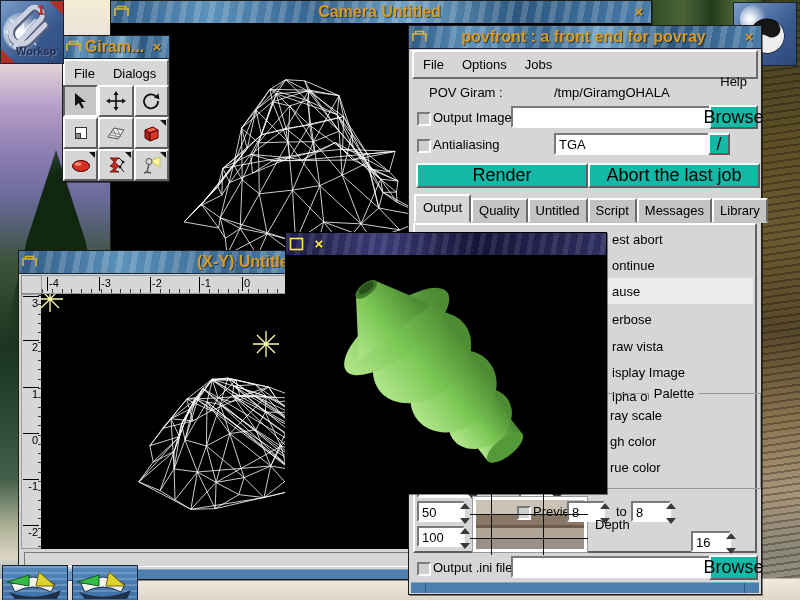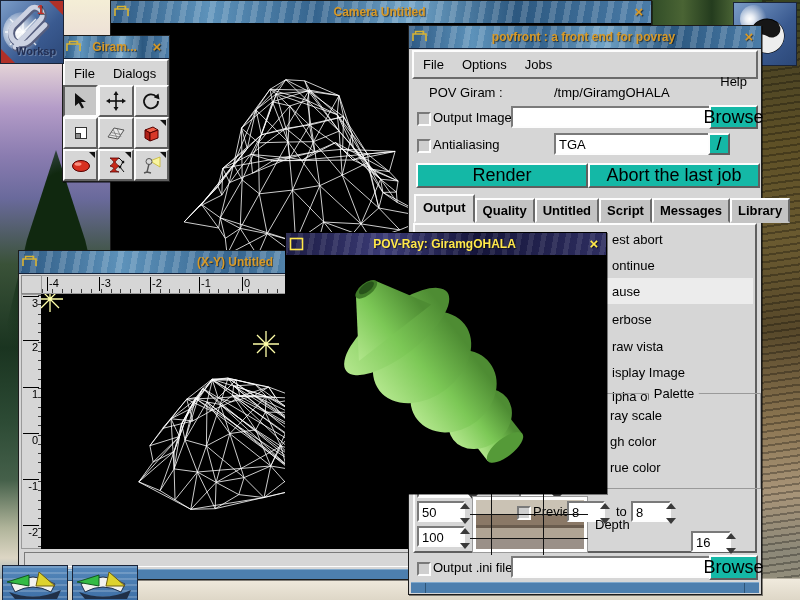--- a/index.html
+++ b/index.html
@@ -19,21 +19,21 @@
     linear-gradient(180deg,#3a4420 0,#4c4424 10%,#5e5026 24%,#6a5a30 40%,#57482a 55%,#8a7450 70%,#a89478 82%,#8c8878 92%,#98927e 100%);}
   #bg-sand{left:0;top:578px;width:800px;height:22px;z-index:0;border-top:1px solid #b9b2a2;
     background:linear-gradient(180deg,#f0eadd,#ddd6c6);}
   
   .win{position:absolute;background:#d6d6d6;border:1px solid #1c1c1c;box-shadow:1px 1px 0 rgba(0,0,0,.45);}
   .tb{position:absolute;left:0;top:0;right:0;height:22px;display:flex;align-items:center;border-bottom:1px solid #14223a;}
   .tb-unf{background:repeating-linear-gradient(100deg,rgba(255,255,255,.17) 0 6px,rgba(0,0,0,0) 6px 14px),
     linear-gradient(90deg,#2e5a84,#5d92ba 18%,#35648e 38%,#6fa2c6 55%,#2c5880 75%,#4a7ca8);}
   .tb-act{background:repeating-linear-gradient(100deg,rgba(255,255,255,.09) 0 5px,rgba(0,0,0,0) 5px 12px),
     linear-gradient(90deg,#1c1c44,#3a3a74 30%,#15153a 60%,#2e2e60);}
-  .tb-title{flex:1;text-align:center;font-size:12px;font-weight:bold;color:#d99a26;
+  .tb-title{flex:1;text-align:center;font-size:16px;font-weight:bold;color:#d99a26;
     text-shadow:1px 1px 1px rgba(0,0,0,.6);white-space:nowrap;overflow:hidden;}
   .tb-act .tb-title{color:#ffe84a;}
   .mini{width:17px;height:16px;margin:0 2px;flex:0 0 auto;}
   .closex{width:18px;height:18px;margin:0 3px;flex:0 0 auto;color:#d99a26;font-size:15px;font-weight:bold;
     text-align:center;line-height:17px;text-shadow:1px 1px 1px rgba(0,0,0,.6);cursor:default;}
   .tb-act .closex{color:#ffe84a;}
   .menubar{position:absolute;background:#d6d6d6;border:2px solid;border-color:#fdfdfd #6a6a6a #6a6a6a #fdfdfd;
     display:flex;align-items:center;font-size:13px;color:#000;}
   .menuitem{padding:3px 9px;}
   .entry{position:absolute;background:#fff;border:2px solid;border-color:#7a7a7a #fdfdfd #fdfdfd #7a7a7a;
@@ -75,21 +75,21 @@
   #xy-thumb{position:absolute;left:0;top:0;width:95px;height:9px;background:#6b9ac2;border:1px solid;border-color:#a8c8e0 #2e5578 #2e5578 #a8c8e0;}
   
   #povray-win{left:285px;top:232px;width:320px;height:260px;z-index:30;border-color:#000;}
   #povray-canvas{position:absolute;left:0;top:22px;right:0;bottom:0;background:#000;}
   
   #povfront-win{left:408px;top:25px;width:352px;height:568px;z-index:25;}
   #pf-menubar{left:3px;top:24px;right:3px;height:25px;}
   #pf-help{margin-left:auto;margin-top:33px;}
   .tabsbar{position:absolute;left:5px;top:170px;right:4px;height:27px;display:flex;align-items:flex-end;}
   .tab{background:#c3c3c3;border:2px solid;border-color:#fdfdfd #6a6a6a transparent #fdfdfd;font-size:13px;
-    padding:3px 6px 2px 6px;margin-top:4px;height:16px;white-space:nowrap;font-weight:bold;}
+    padding:3px 6px 2px 6px;margin-top:4px;height:16px;white-space:nowrap;}
   .tab.active{background:#d6d6d6;padding:4px 7px 3px 7px;height:18px;}
   #nbframe{position:absolute;left:4px;top:197px;width:340px;height:326px;border:2px solid;
     border-color:#fdfdfd #5f5f5f #5f5f5f #fdfdfd;background:#d6d6d6;}
   .optrow{position:absolute;left:2px;right:2px;height:26px;font-size:13px;color:#000;}
   .optrow .cb{left:176px;top:7px;}
   .optrow .optlab{position:absolute;left:195px;top:6px;white-space:nowrap;}
   .optrow.hl{background:#ececec;}
   #palette-frame{position:absolute;left:172px;top:168px;width:172px;height:94px;border:1px solid #9a9a9a;}
   #palette-title{position:absolute;left:50%;transform:translateX(-50%);top:-8px;background:#d6d6d6;padding:0 5px;font-size:13px;}
   .palrow{position:absolute;left:22px;font-size:13px;white-space:nowrap;}
@@ -450,21 +450,20 @@
       <div class="notch" style="left:14px"></div>
       <div class="notch" style="right:14px"></div>
     </div>
   </div>
 
   <div class="win" id="povray-win">
     <div class="tb tb-act">
       <svg class="mini" viewBox="0 0 17 16">
         <rect x="2.5" y="2.5" width="12" height="11" fill="none" stroke="#ffe84a" stroke-width="1.6"></rect>
       </svg>
-      <div class="tb-title">POV-Ray: GiramgOHALA</div>
       <div class="closex">×</div>
     </div>
     <div id="povray-canvas">
       <svg width="318" height="236" viewBox="0 0 318 236">
         <defs>
           <linearGradient id="grn" x1="0" y1="0" x2="1" y2="0">
             <stop offset="0" stop-color="#b2e68c"></stop>
               <stop offset=".45" stop-color="#7cc856"></stop>
               <stop offset=".9" stop-color="#4e8c33"></stop>
           </linearGradient>

